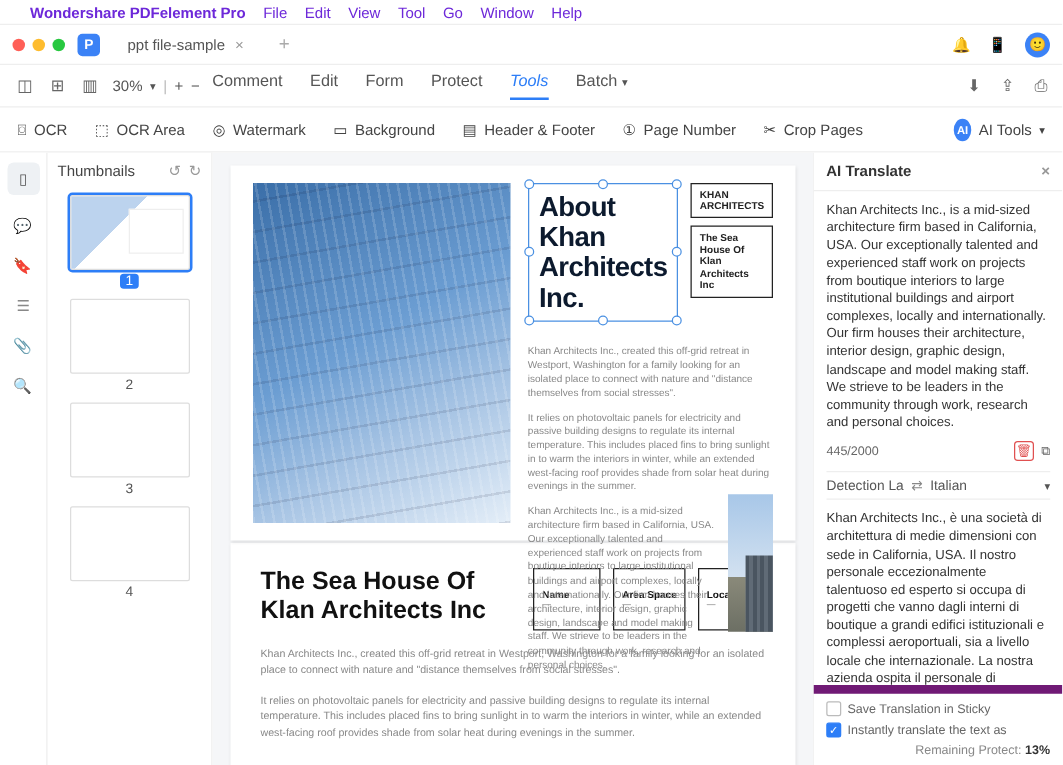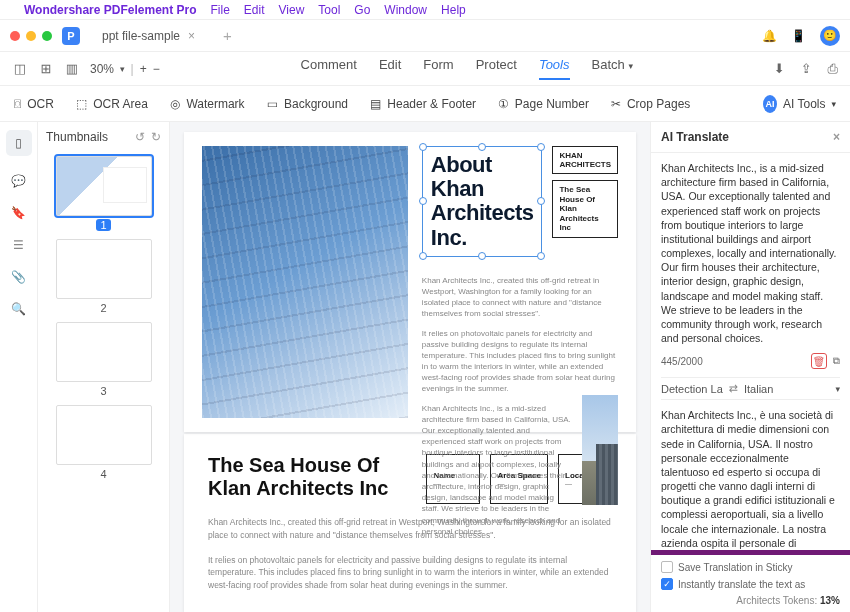--- a/index.html
+++ b/index.html
@@ -18,21 +18,21 @@
 .tab { display:flex; align-items:flex-start; gap:8px; padding:4px 12px; font-size:12px; color:#555; }
 .tab .close { color:#999; cursor:pointer; }
 .spacer { flex: 1; }
 .titlebar-right { display:flex; gap:14px; align-items:center; color:#666; }
 .avatar { width:20px; height:20px; border-radius:50%; background:#3b82f6; display:flex; align-items:center; justify-content:center; color:#fff; font-size:11px; }
 
 .toolbar1 { height: 34px; display:flex; align-items:center; padding:0 12px; gap:10px; border-bottom:1px solid #eee; font-size:13px; color:#555; }
 .tb-icon { width:16px; height:16px; display:inline-flex; align-items:center; justify-content:center; color:#666;}
 .zoom-box { display:flex; align-items:center; gap:6px; font-size:12px; color:#555; }
 .zoom-sep { color:#bbb; }
-.toolbar1-mid { flex:1; display:flex; justify-content:center; gap:22px; }
+.toolbar1-mid { flex:1; display:flex; justify-content:flex-start; gap:22px; }
 .toolbar1-mid span { cursor:default; }
 .toolbar1-mid .active { color:#2d7ef7; border-bottom:2px solid #2d7ef7; padding-bottom:6px;font-style:italic; }
 .toolbar1-right { display:flex; gap:16px; color:#666; }
 
 .toolbar2 { height: 36px; display:flex; align-items:center; padding:0 14px; gap:22px; border-bottom:1px solid #eee; font-size:12px; color:#444; }
 .tb-btn { display:flex; align-items:center; gap:6px; }
 .ai-chip { width:14px; height:18px; border-radius:50%; background:#3b82f6; color:#fff; display:flex; align-items:center; justify-content:center; font-size:9px; font-weight:bold; }
 
 .main { flex:1; display:flex; overflow:hidden; }
 .left-rail { width:38px; background:#fff; border-right:1px solid #eee; display:flex; flex-direction:column; align-items:center; padding-top:8px; gap:18px; color:#888; }
@@ -76,21 +76,21 @@
 .p2-sub { font-size:8.5px; line-height:1.5; color:#888; margin-top:12px; max-width:540px; }
 
 .ai-panel { width:200px; border-left:1px solid #eee; display:flex; flex-direction:column; font-size:11px; background:#fff; }
 .ai-header { display:flex; align-items:center; justify-content:space-between; padding:8px 10px; font-weight:600; font-size:12px; color:#333; border-bottom:1px solid #eee; }
 .ai-body { padding:8px 10px; overflow-y:auto; flex:1; display:flex; flex-direction:column; gap:8px; }
 .ai-text { font-size:10.5px; line-height:1.35; color:#333; }
 .ai-count-row { display:flex; align-items:center; justify-content:space-between; font-size:10px; color:#666; }
 .ai-count-row .trash { border:1.5px solid #e05050; padding:2px; border-radius:3px; color:#e05050; width:16px; height:16px; display:flex; align-items:center; justify-content:center; }
 .lang-row { display:flex; align-items:center; gap:6px; font-size:11px; color:#555; padding:4px 0; border-top:1px solid #eee; border-bottom:1px solid #eee; }
 .lang-row .swap { color:#888; }
-.ai-footer { border-top:5px solid #701a75; padding:6px 10px; font-size:10px; color:#666; display:flex; flex-direction:column; gap:5px;justify-content:space-between; }
+.ai-footer { border-top:7px solid #701a75; padding:6px 10px; font-size:10px; color:#666; display:flex; flex-direction:column; gap:5px;justify-content:space-between; }
 .chk-row { display:flex; align-items:center; gap:5px; }
 .chk { width:12px; height:12px; border:1px solid #bbb; border-radius:2px; display:inline-flex; align-items:center; justify-content:center; font-size:9px; }
 .chk.on { background:#2d7ef7; border-color:#2d7ef7; color:#fff; }
 .tokens-row { font-size:10px; color:#888; text-align:right; }
 .tokens-row b { color:#333; }
 </style>
 </head>
 <body>
 
 <div class="menubar">
@@ -302,17 +302,17 @@
     <div class="ai-footer">
       <div class="chk-row">
         <span class="chk"></span>
         <span>Save Translation in Sticky</span>
       </div>
       <div class="chk-row">
         <span class="chk on">✓</span>
         <span>Instantly translate the text as</span>
       </div>
       <div class="tokens-row">
-        <span>Architects Tokens:</span> <b>13%</b>
+        <span>Remaining Protect:</span> <b>13%</b>
       </div>
     </div>
   </div>
 </div>
 
 </body></html>

